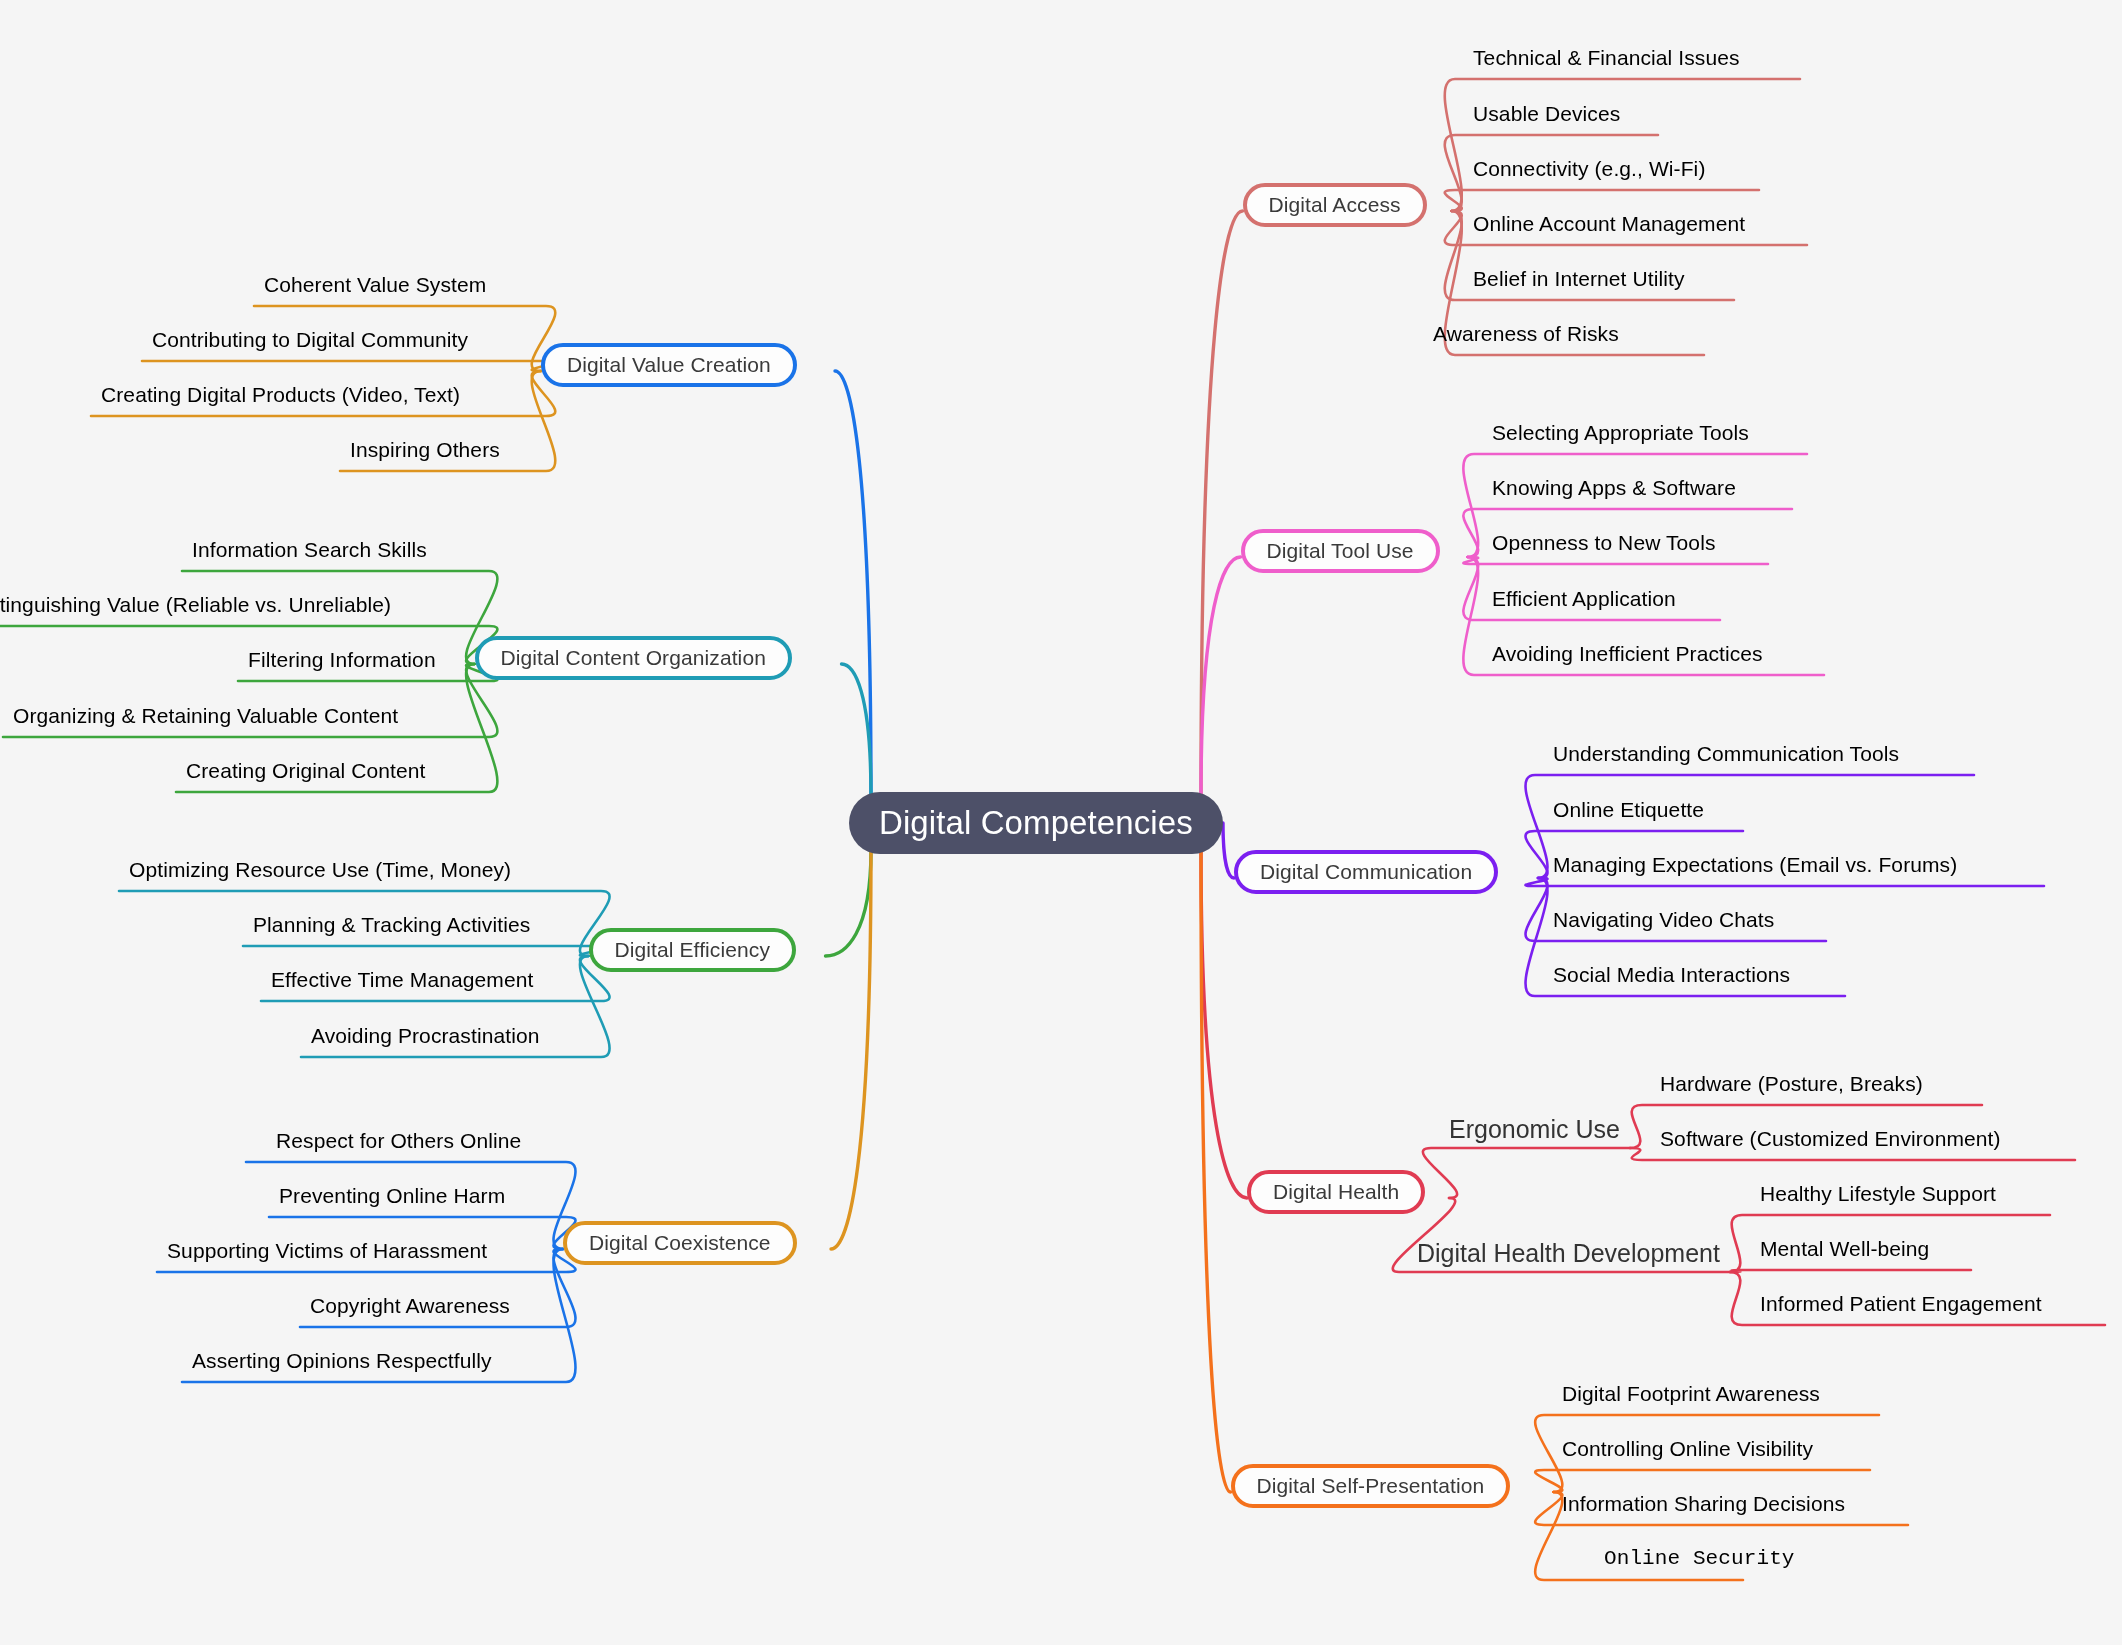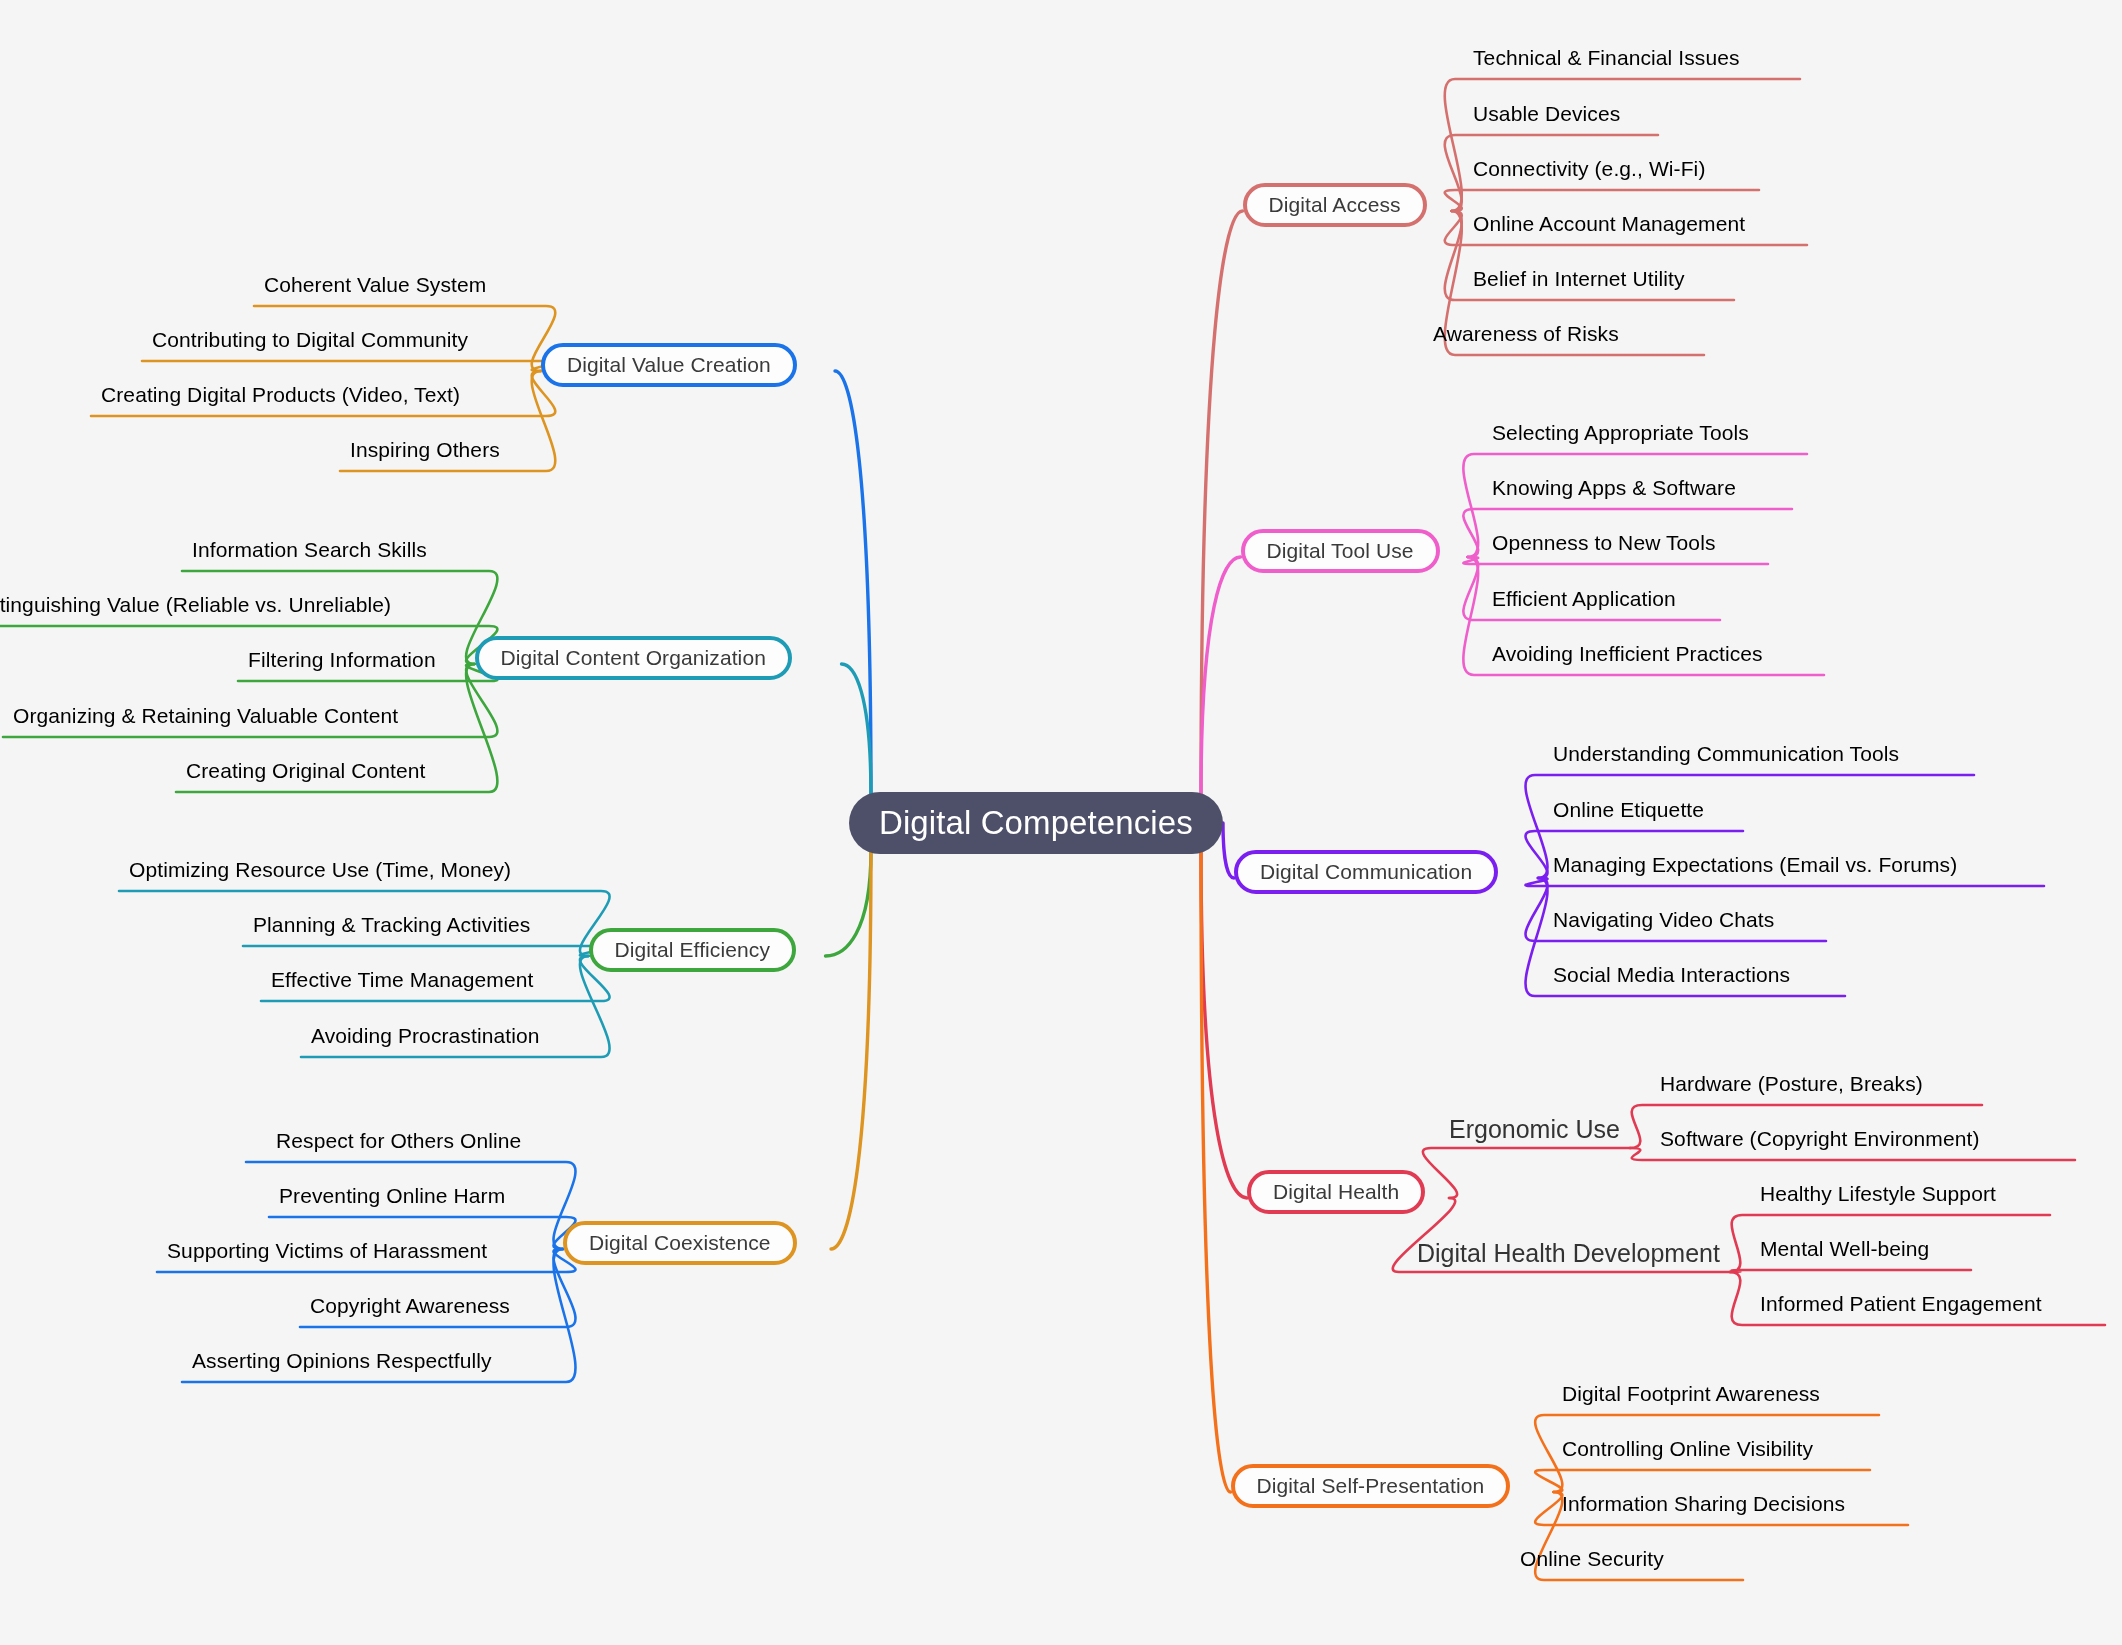--- a/index.html
+++ b/index.html
@@ -140,24 +140,24 @@
       <div class="leaf r" style="left: 1492px; top: 587px;">Efficient Application</div>
       <div class="leaf r" style="left: 1492px; top: 642px;">Avoiding Inefficient Practices</div>
       <div class="leaf r" style="left: 1553px; top: 742px;">Understanding Communication Tools</div>
       <div class="leaf r" style="left: 1553px; top: 798px;">Online Etiquette</div>
       <div class="leaf r" style="left: 1553px; top: 853px;">Managing Expectations (Email vs. Forums)</div>
       <div class="leaf r" style="left: 1553px; top: 908px;">Navigating Video Chats</div>
       <div class="leaf r" style="left: 1553px; top: 963px;">Social Media Interactions</div>
       <div class="leaf r" style="left: 1562px; top: 1382px;">Digital Footprint Awareness</div>
       <div class="leaf r" style="left: 1562px; top: 1437px;">Controlling Online Visibility</div>
       <div class="leaf r" style="left: 1562px; top: 1492px;">Information Sharing Decisions</div>
-      <div class="leaf r" style="left: 1520px; top: 1547px;">Online Security</div>
+      <div class="leaf r" style="left: 1604px; top: 1547px; font-family: Liberation Mono, monospace;">Online Security</div>
       <div class="mid" style="left: 1449px; top: 1115px;">Ergonomic Use</div>
       <div class="leaf r" style="left: 1660px; top: 1072px;">Hardware (Posture, Breaks)</div>
-      <div class="leaf r" style="left: 1660px; top: 1127px;">Software (Copyright Environment)</div>
+      <div class="leaf r" style="left: 1660px; top: 1127px;">Software (Customized Environment)</div>
       <div class="mid" style="left: 1417px; top: 1239px;">Digital Health Development</div>
       <div class="leaf r" style="left: 1760px; top: 1182px;">Healthy Lifestyle Support</div>
       <div class="leaf r" style="left: 1760px; top: 1237px;">Mental Well-being</div>
       <div class="leaf r" style="left: 1760px; top: 1292px;">Informed Patient Engagement</div>
       <div class="leaf l" style="left: 264px; top: 273px;">Coherent Value System</div>
       <div class="leaf l" style="left: 152px; top: 328px;">Contributing to Digital Community</div>
       <div class="leaf l" style="left: 101px; top: 383px;">Creating Digital Products (Video, Text)</div>
       <div class="leaf l" style="left: 350px; top: 438px;">Inspiring Others</div>
       <div class="leaf l" style="left: 192px; top: 538px;">Information Search Skills</div>
       <div class="leaf l" style="left: -31px; top: 593px;">Distinguishing Value (Reliable vs. Unreliable)</div>

